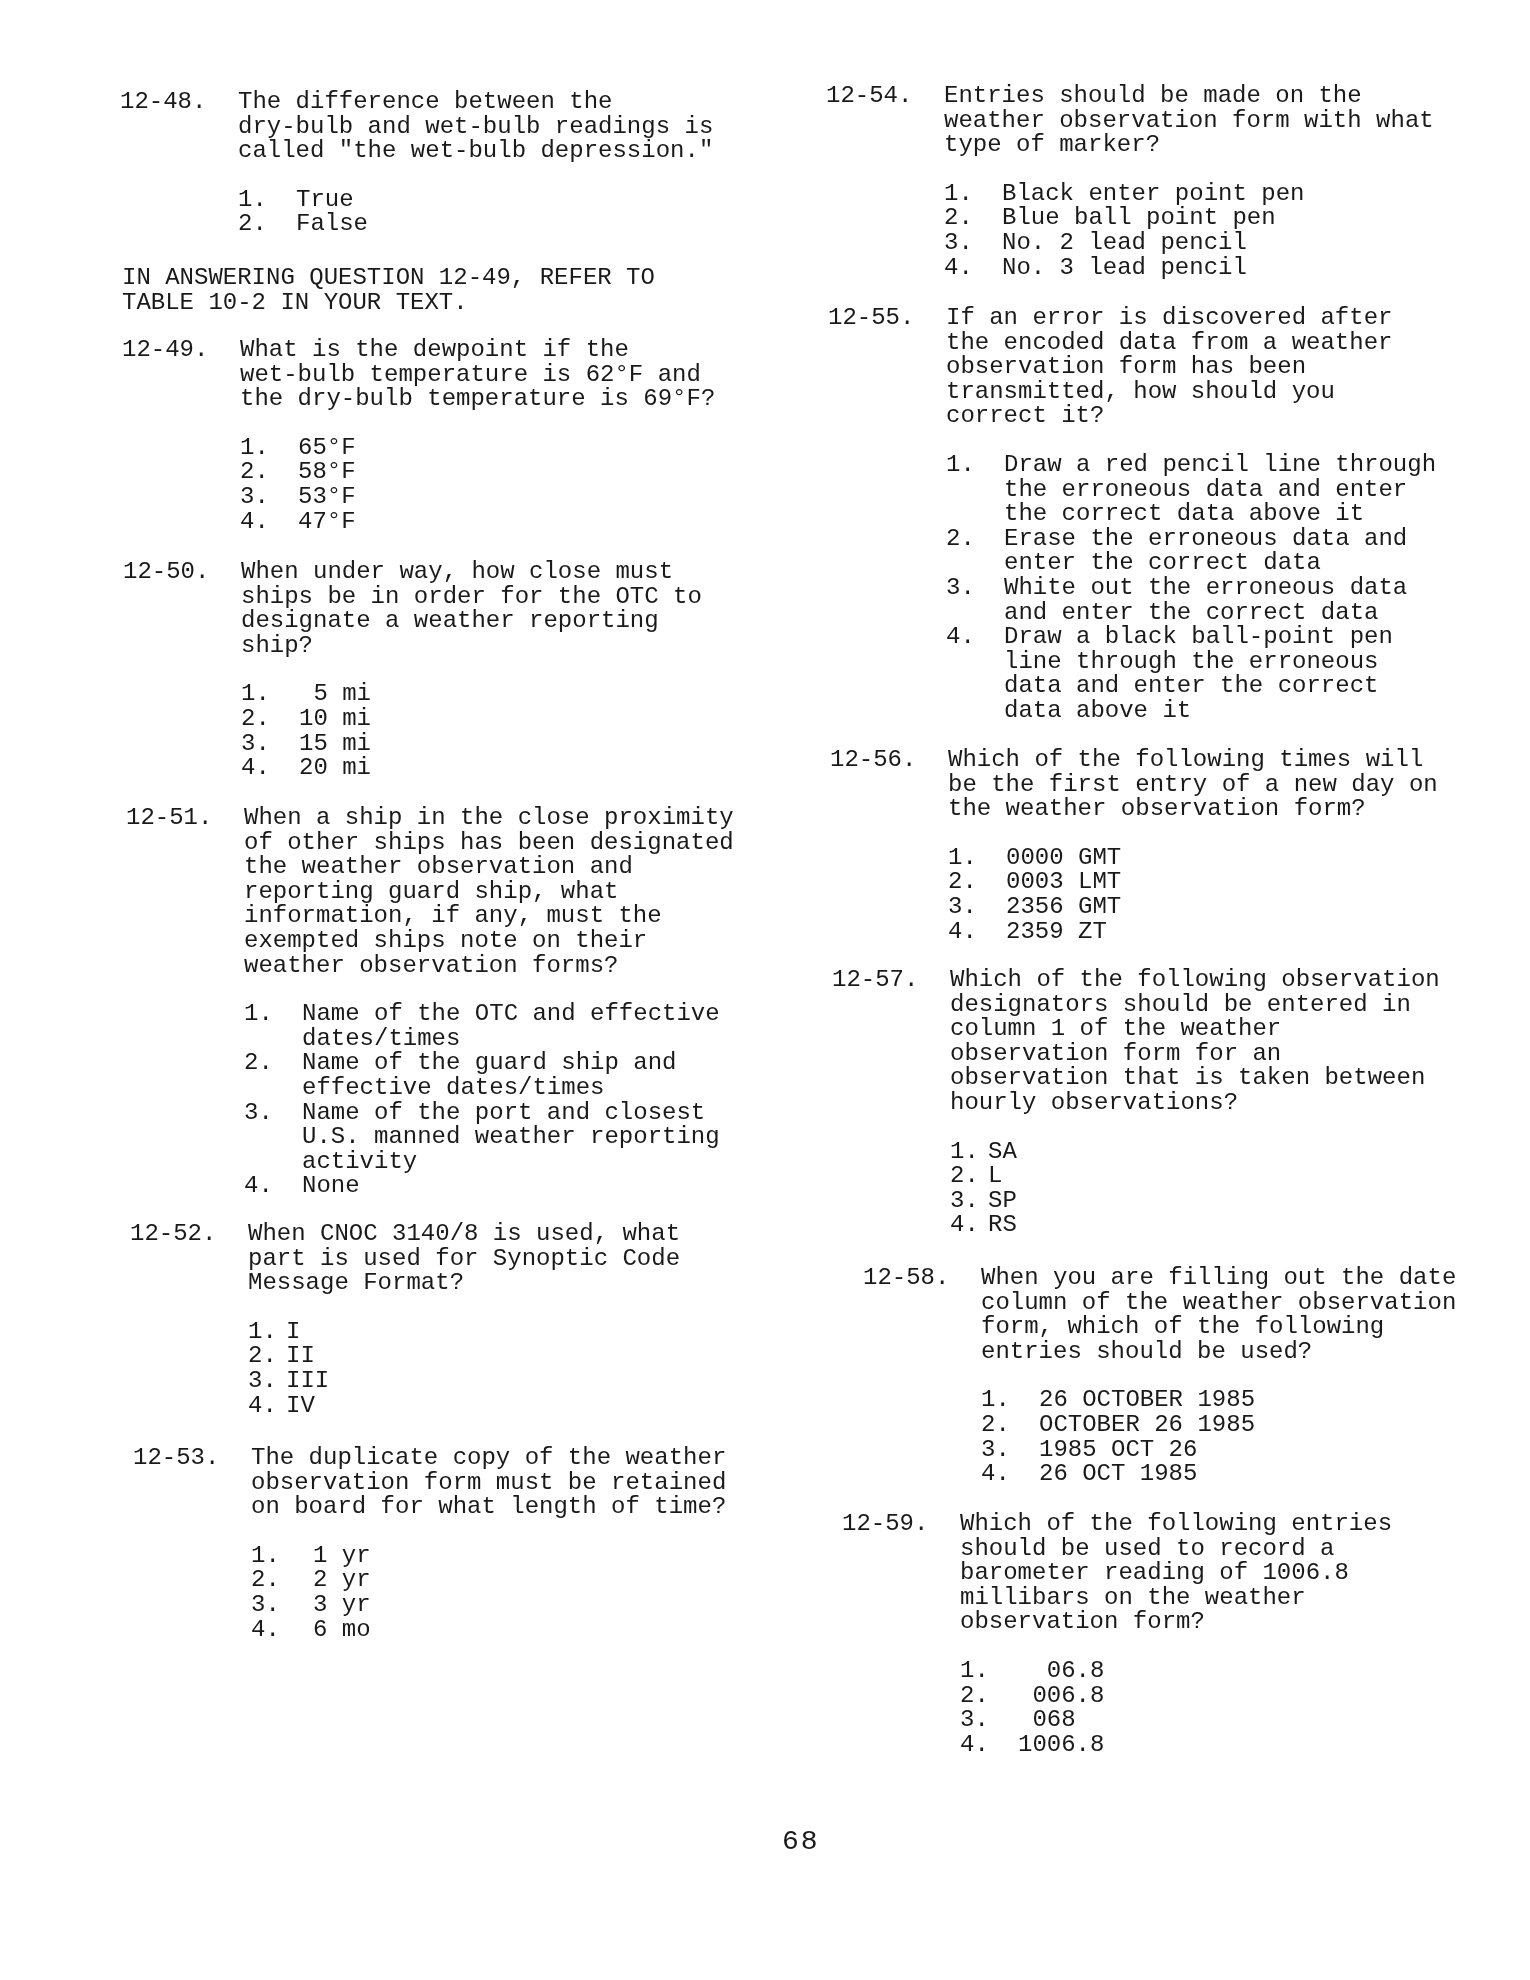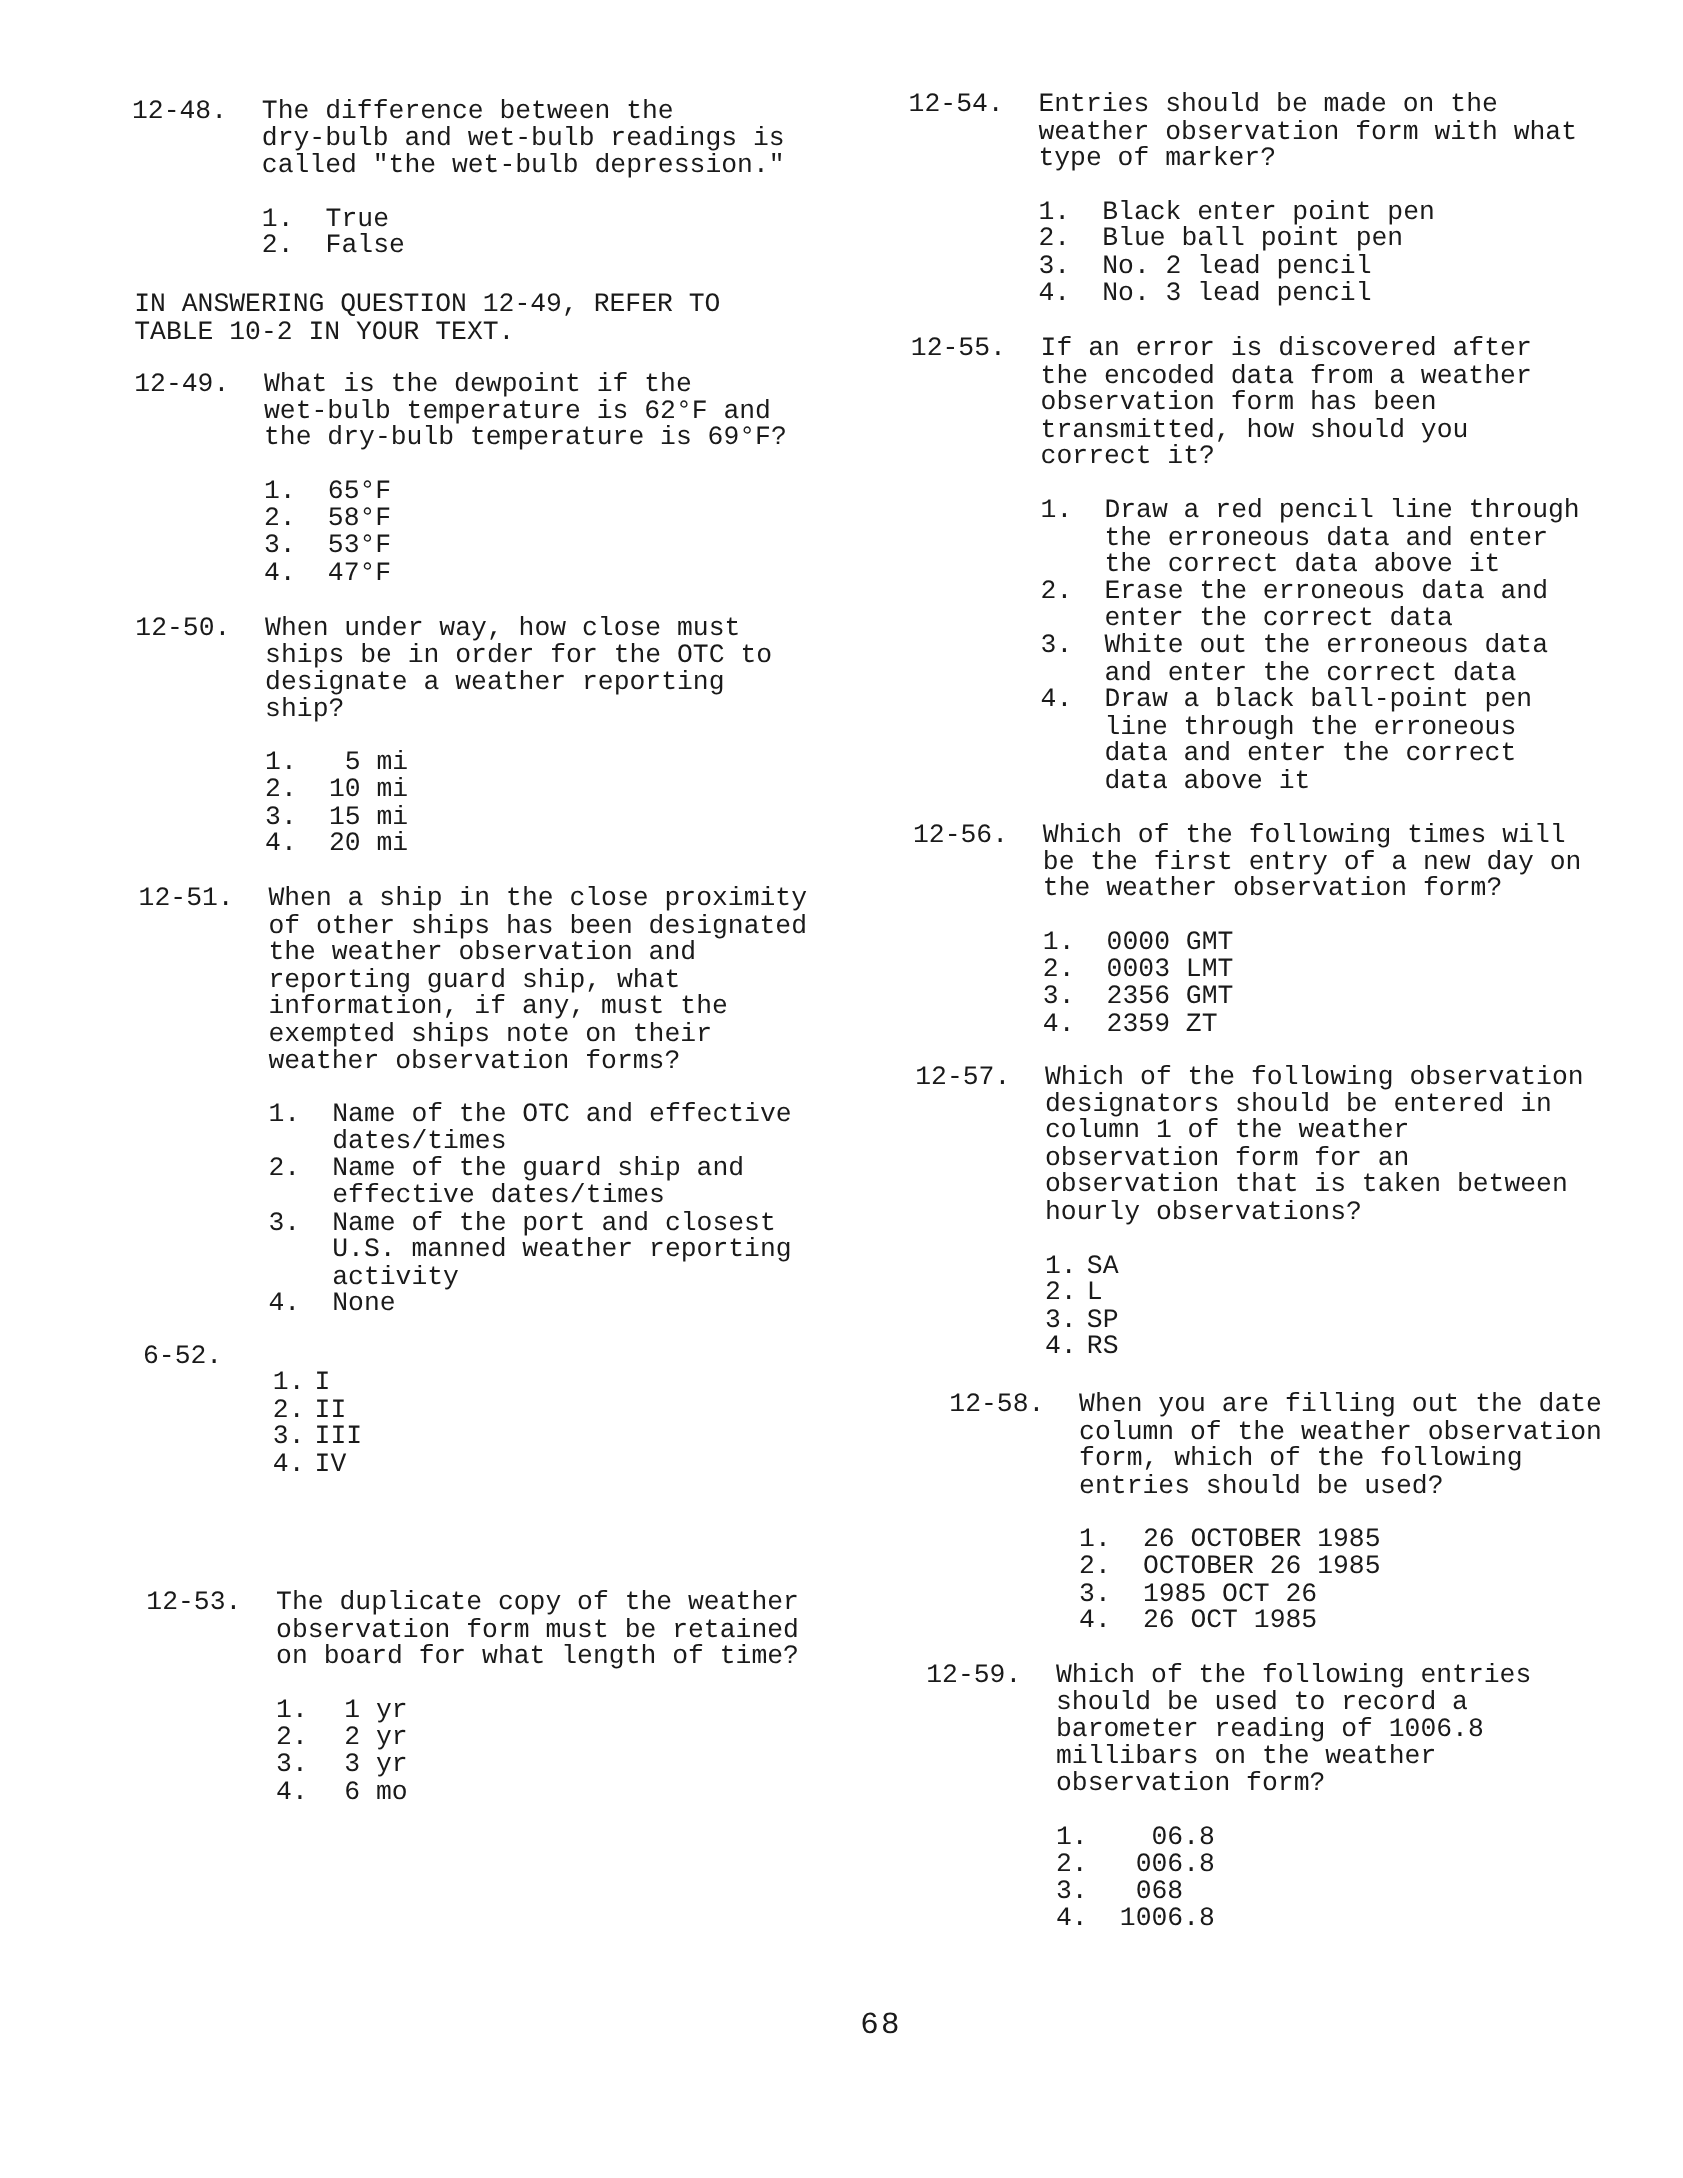--- a/index.html
+++ b/index.html
@@ -128,21 +128,24 @@
       <div class="choice"><span class="cnum">2.</span><span class="ctext">Name of the guard ship and
 effective dates/times</span></div>
       <div class="choice"><span class="cnum">3.</span><span class="ctext">Name of the port and closest
 U.S. manned weather reporting
 activity</span></div>
       <div class="choice"><span class="cnum">4.</span><span class="ctext">None</span></div>
     </div>
   </div>
 
   <div class="q" style="left:130px; top:1222px;">
-    <div class="num">6-52.</div>
+    <div class="num">12-52.</div>
+    <div class="stem">When CNOC 3140/8 is used, what
+part is used for Synoptic Code
+Message Format?</div>
     <div class="choices tight">
       <div class="choice"><span class="cnum">1.</span><span class="ctext">I</span></div>
       <div class="choice"><span class="cnum">2.</span><span class="ctext">II</span></div>
       <div class="choice"><span class="cnum">3.</span><span class="ctext">III</span></div>
       <div class="choice"><span class="cnum">4.</span><span class="ctext">IV</span></div>
     </div>
   </div>
 
   <div class="q" style="left:133px; top:1446px; width:640px;">
     <div class="num">12-53.</div>

